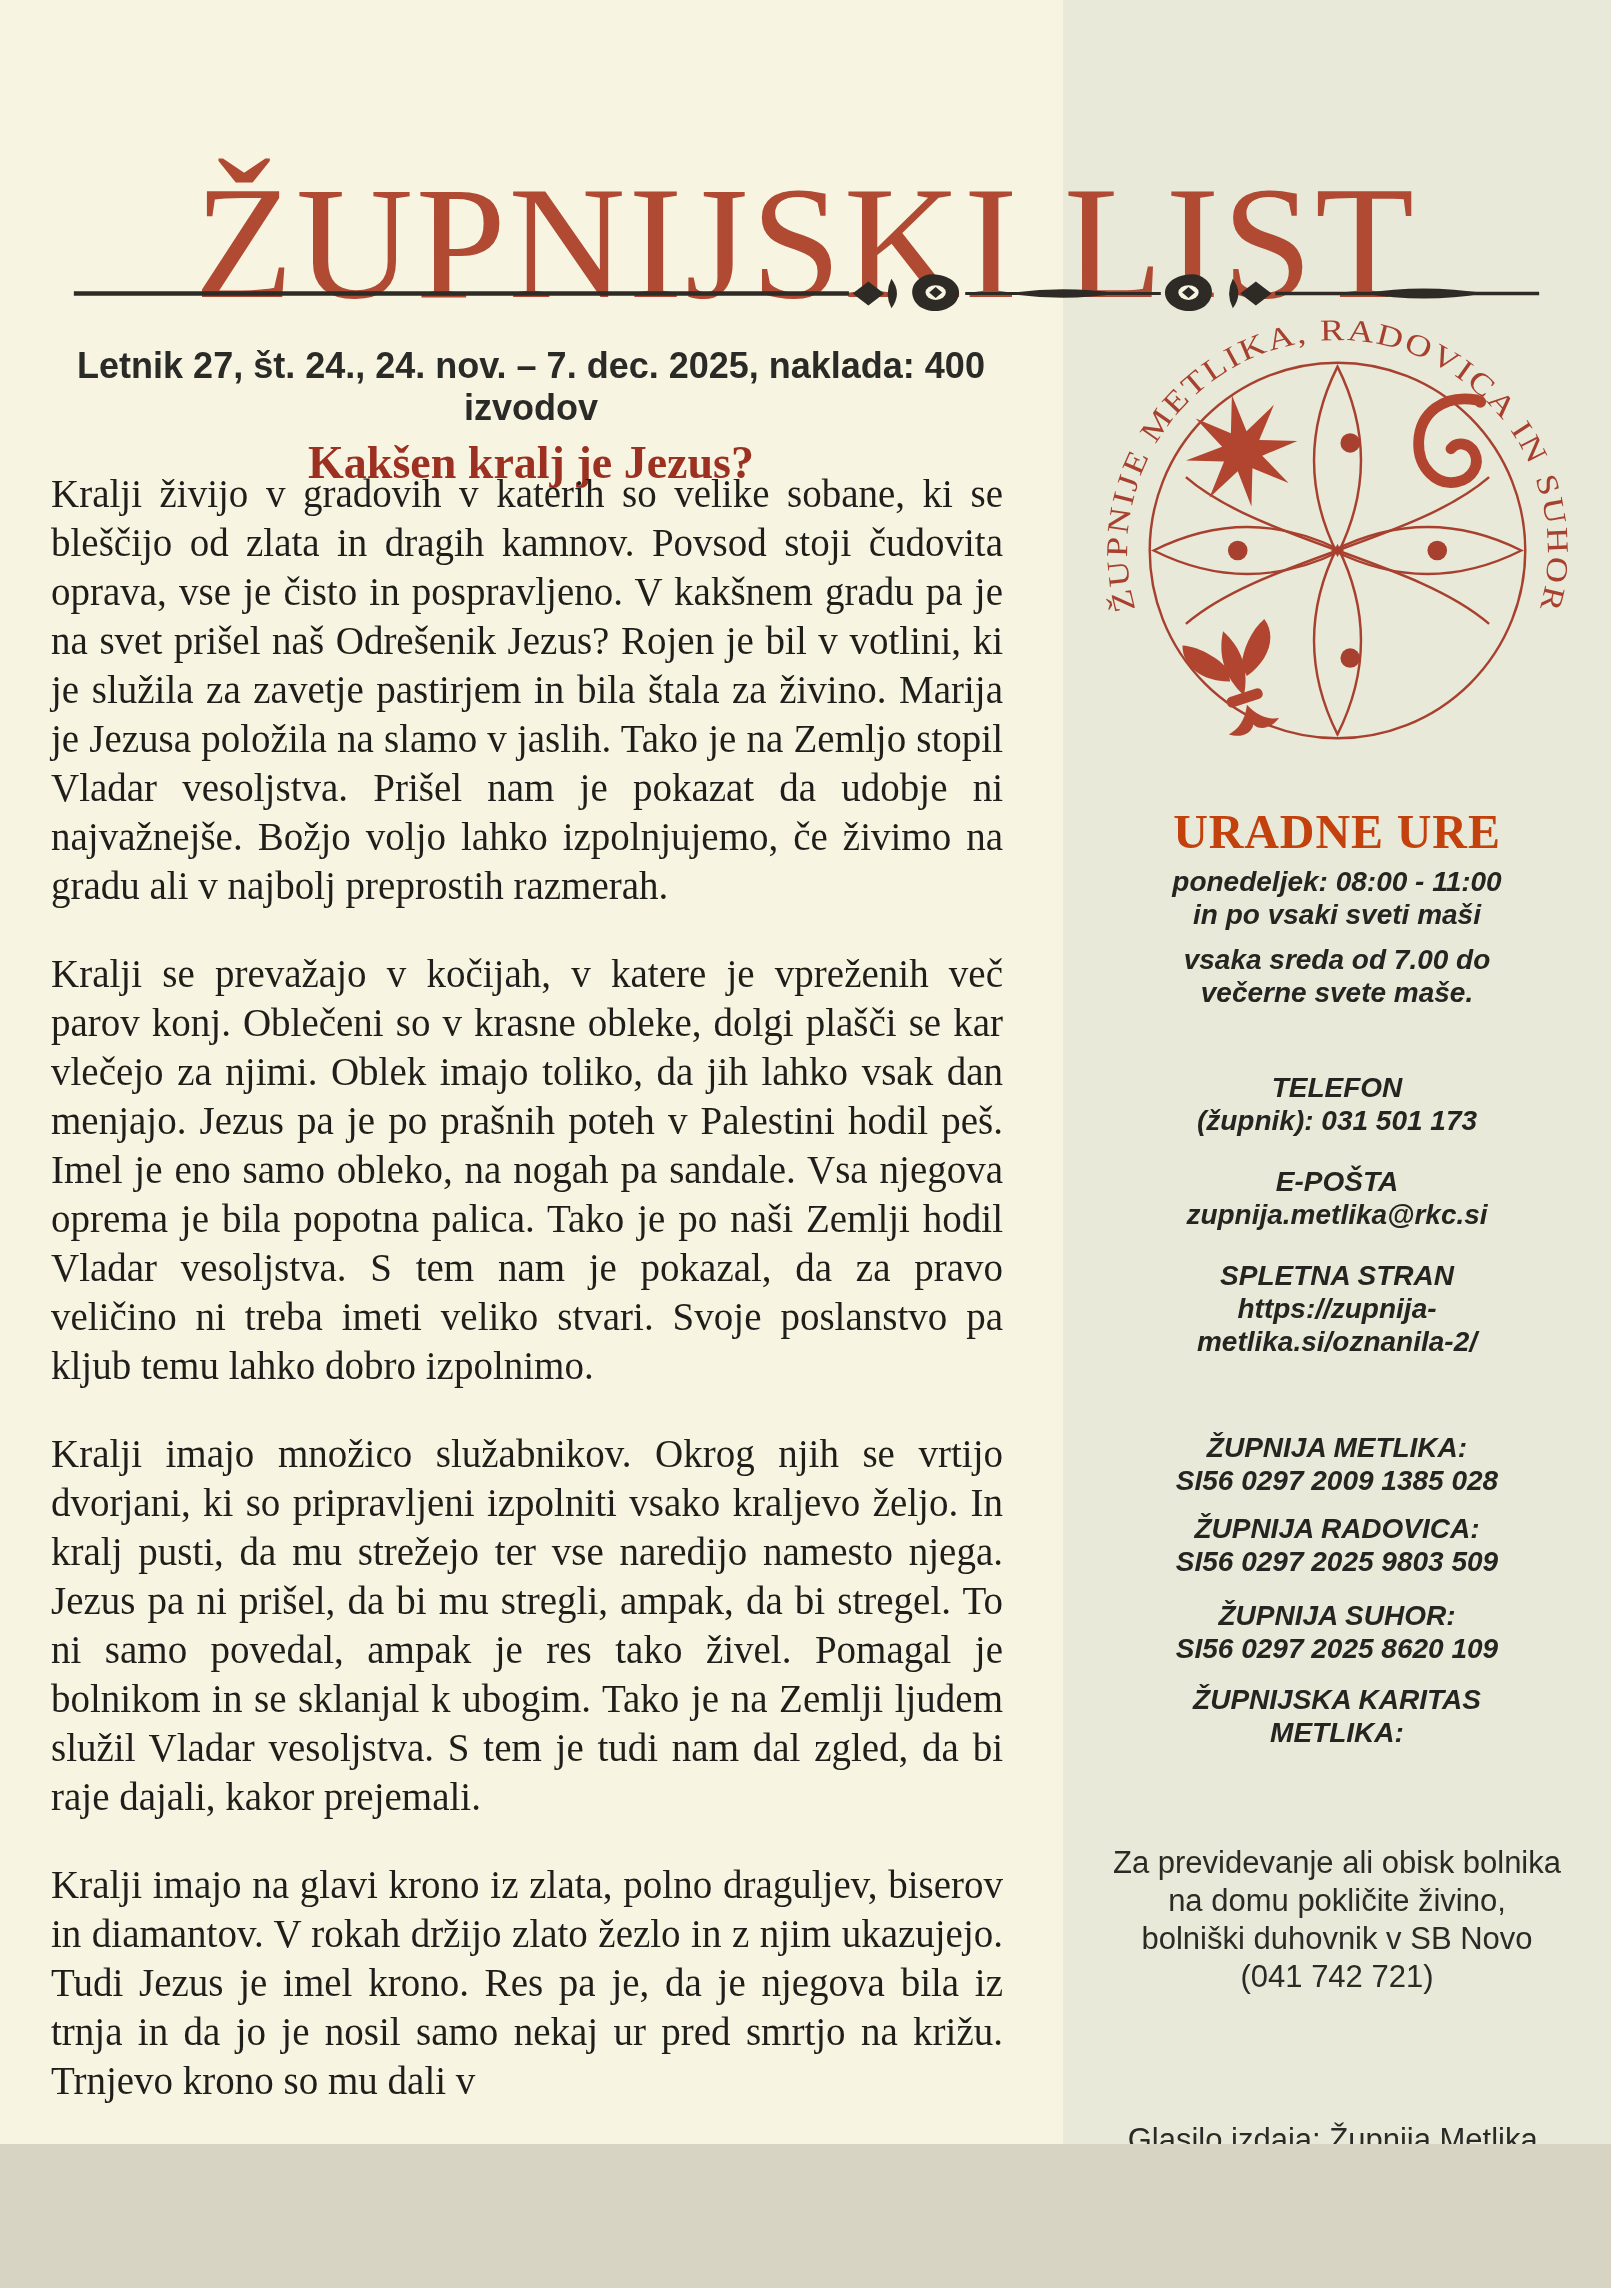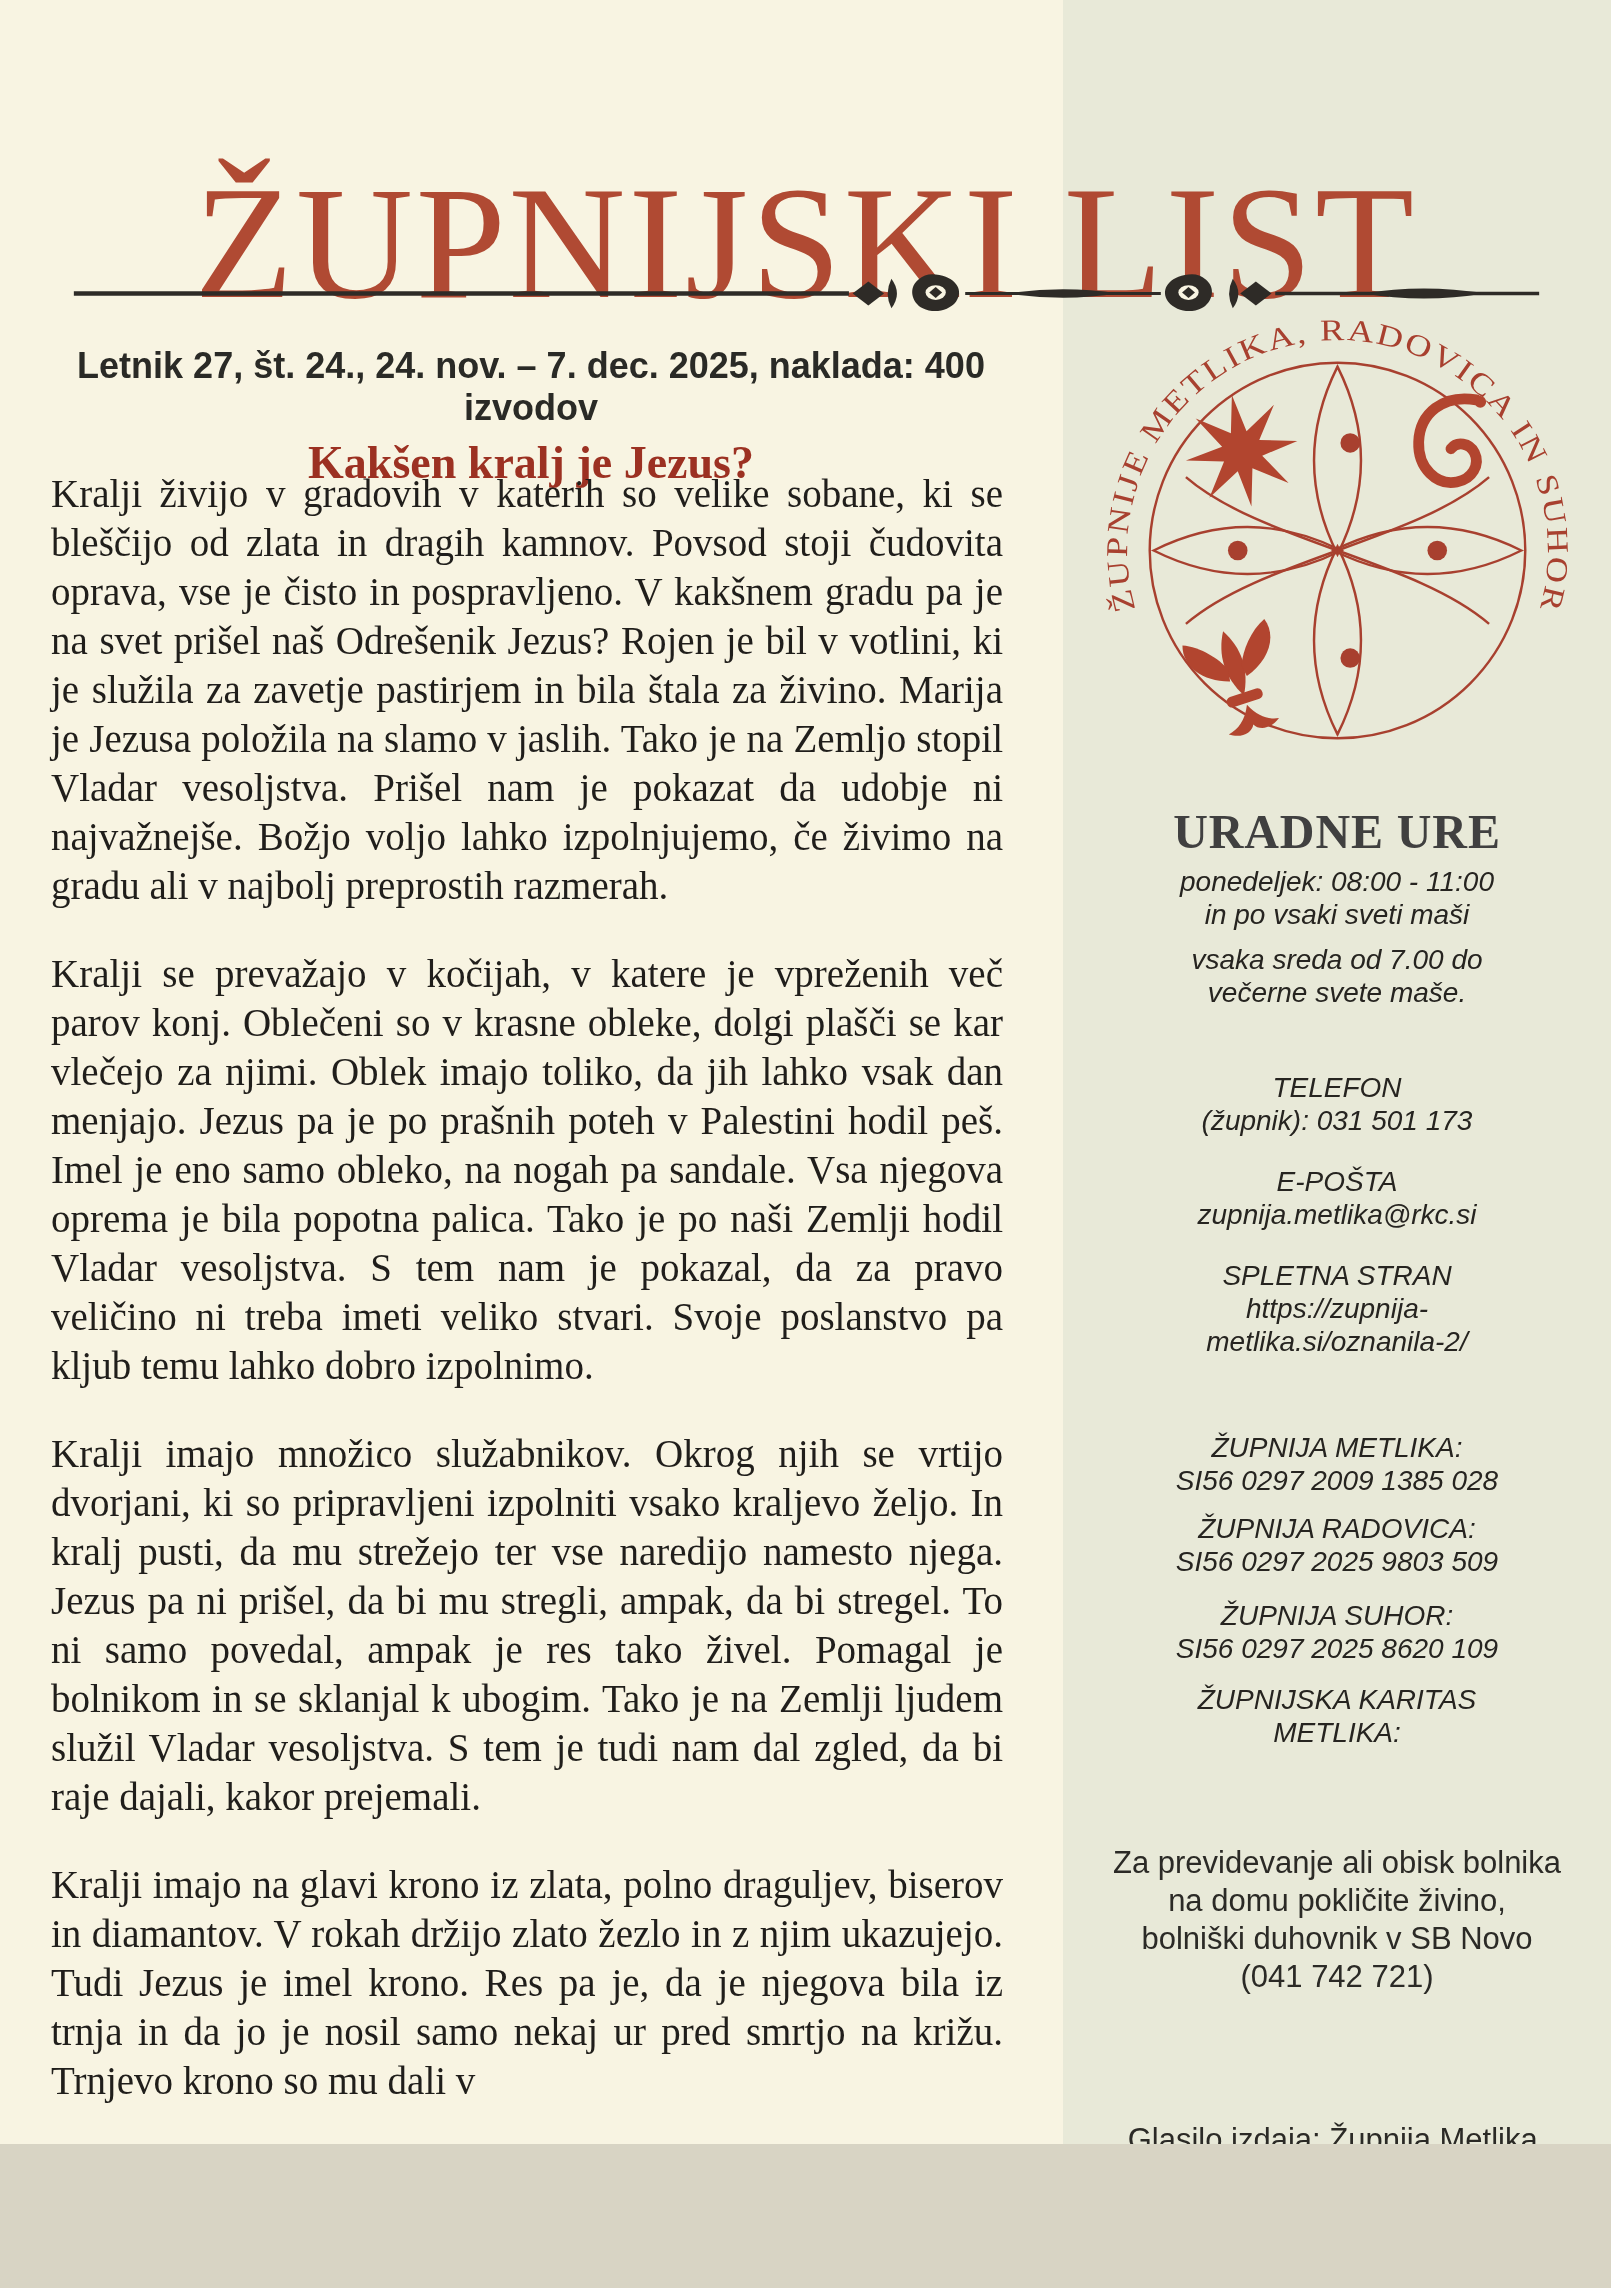--- a/index.html
+++ b/index.html
@@ -46,31 +46,31 @@
     text-align:justify;
   }
   .article-body p{margin:0 0 39px 0;}
   
   .sidebar{position:absolute;left:1063px;top:0;width:548px;height:2289px;}
   .logo{position:absolute;left:30px;top:306px;}
   .sb-block{position:absolute;left:0;width:100%;text-align:center;}
   .sb-red-heading{
     font-family:"Liberation Serif", serif;
     font-weight:700;font-size:48px;line-height:54px;
-    color:#404040;letter-spacing:0.9px;
+    color:#c2410c;letter-spacing:0.9px;
     margin-bottom:5.5px;
   }
   .sb-trr-heading{
     font-family:"Liberation Serif", serif;
     font-weight:700;font-style:italic;font-size:46px;line-height:50px;
     color:#a8392c;letter-spacing:1.8px;
   }
   .sb-line,.sb-sub-heading{
     font-family:"Liberation Sans", sans-serif;
-    font-weight:400;font-style:italic;
+    font-weight:700;font-style:italic;
     font-size:28px;line-height:33px;
     color:#262420;
   }
   .sb-note-line{
     font-family:"Liberation Sans", sans-serif;
     font-weight:400;font-size:31px;line-height:38px;
     color:#2b2a26;
   }
   .narrow{max-width:397px;margin:0 auto;}
 </style>

